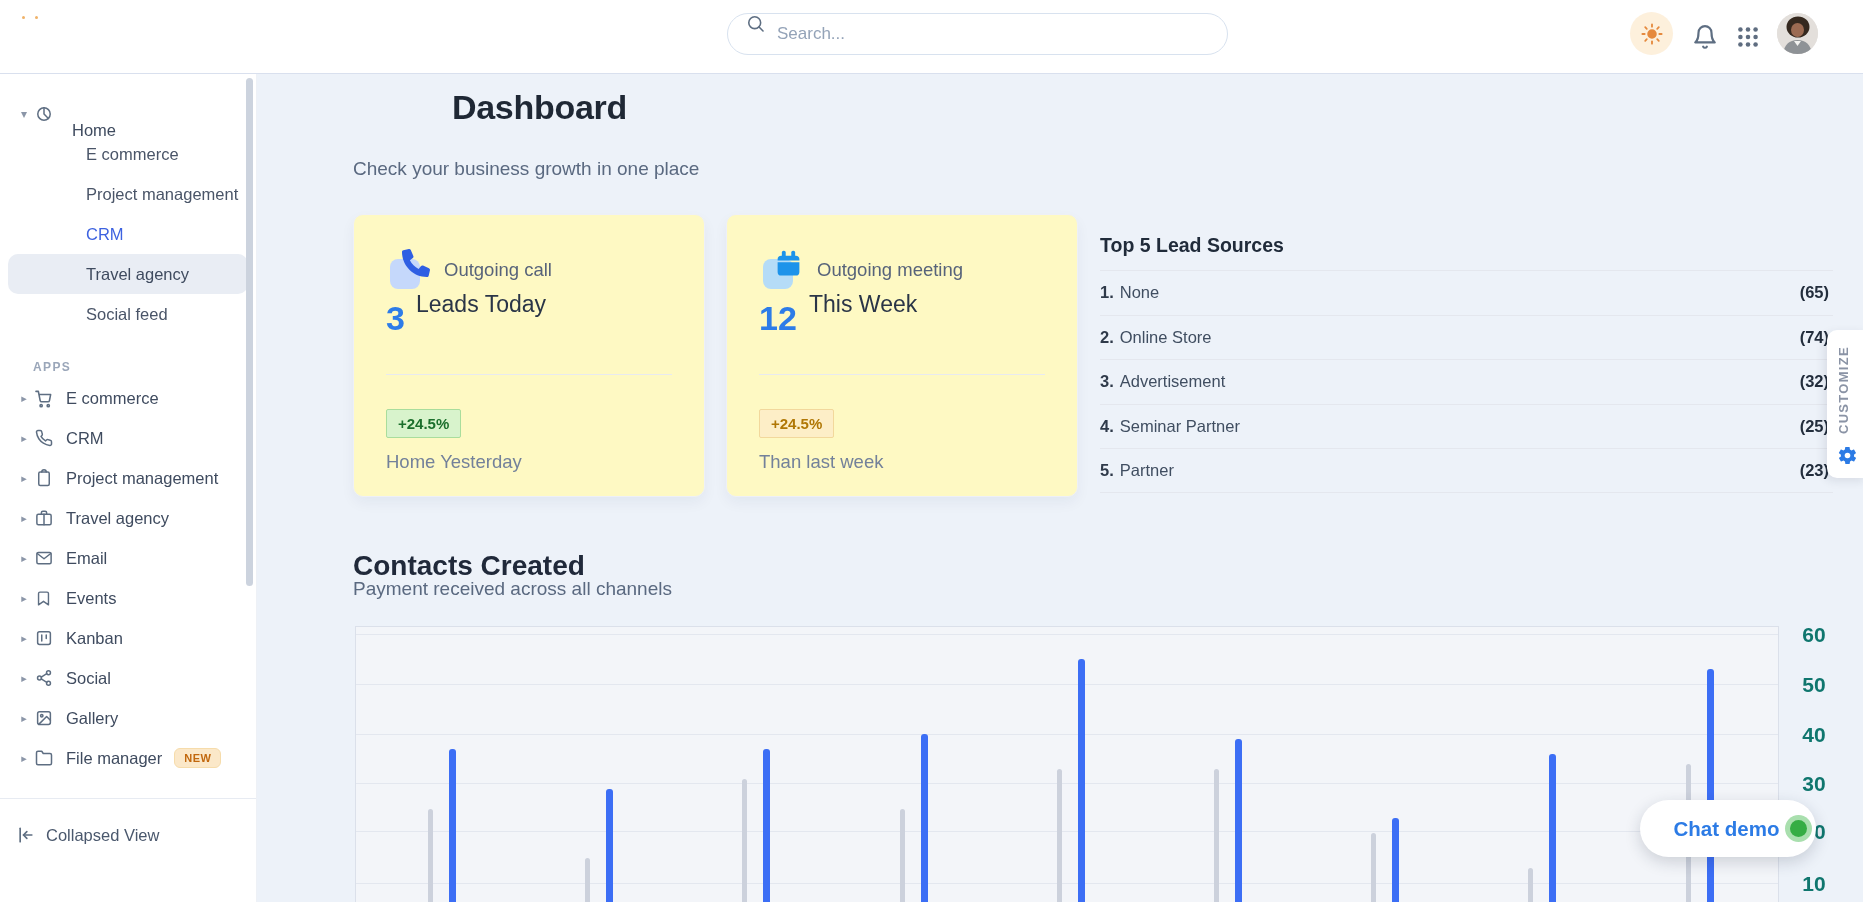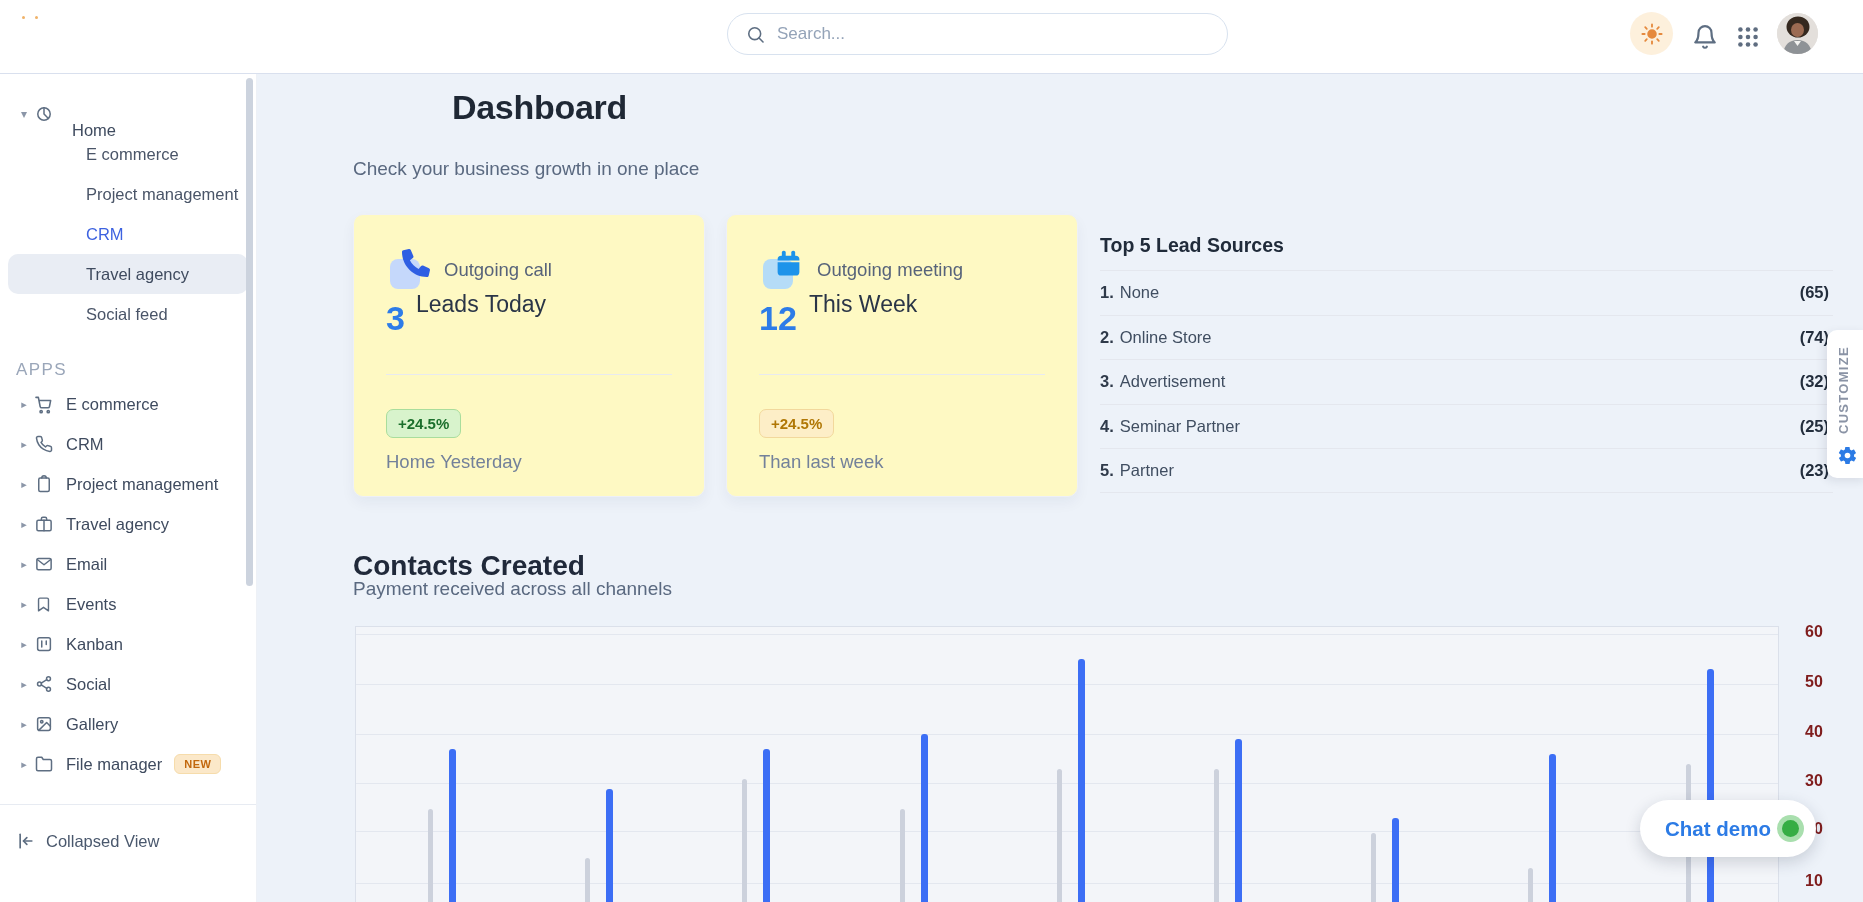--- a/index.html
+++ b/index.html
@@ -5,21 +5,21 @@
   * { margin:0; padding:0; box-sizing:border-box; }
   html,body { background:#edf2f9; }
   body { font-family:"Liberation Sans", sans-serif; }
   #app { position:relative; width:1863px; height:902px; background:#edf2f9; overflow:hidden; }
 
   
   .navbar { position:absolute; left:0; top:0; width:1863px; height:74px; background:#fff; border-bottom:1px solid #d9e0ee; z-index:4; }
   .logo-dots { position:absolute; left:20px; top:14px; width:24px; height:6px; }
   .logo-dots i { position:absolute; top:2px; width:3px; height:3px; background:#f0b269; border-radius:50%; }
   .logo-dots i:nth-child(1){left:2px;} .logo-dots i:nth-child(2){left:15px;}
-  .search-box { position:absolute; left:727px; top:13px; width:501px; height:42px; background:#fff; border:1px solid #d8e2ef; border-radius:21px; display:flex; align-items:center; padding-left:18px; }
+  .search-box { position:absolute; left:727px; top:13px; width:501px; height:42px; background:#fff; border:1px solid #d8e2ef; border-radius:21px; display:flex; padding-left:18px; }
   .search-box svg { flex:0 0 auto; }
   .search-box input { border:0; outline:0; background:transparent; margin-left:12px; width:420px; font-size:17px; color:#5e6e82; font-family:inherit; }
   .search-box input::placeholder { color:#94a3b8; }
   .sun-btn { position:absolute; left:1630px; top:12px; width:43px; height:43px; border-radius:50%; background:#fdf0dc; display:flex; align-items:center; justify-content:center; cursor:pointer; }
   .bell-btn { position:absolute; left:1690px; top:20px; width:30px; height:34px; display:flex; align-items:center; justify-content:center; }
   .grid-btn { position:absolute; left:1733px; top:22px; width:30px; height:30px; display:flex; align-items:center; justify-content:center; }
   .avatar { position:absolute; left:1777px; top:13px; width:41px; height:41px; border-radius:50%; overflow:hidden; background:#e7e4e1; }
 
   
   .sidebar { position:absolute; left:0; top:74px; width:257px; height:828px; background:#fff; z-index:2; border-right:1px solid #eef1f6; }
@@ -27,21 +27,21 @@
   .side-inner { padding-top:20px; }
   .side-row { position:relative; height:40px; display:flex; align-items:center; font-size:16.5px; color:#3f4b5f; cursor:pointer; }
   .side-row .caret { position:absolute; left:17px; width:14px; font-size:12px; color:#8b96a8; text-align:center; }
   .side-row .nav-ico { position:absolute; left:35px; width:18px; height:18px; display:flex; align-items:center; justify-content:center; }
   .side-row .lbl { position:absolute; left:72px; white-space:nowrap;margin-top:32px; }
   .sub-row { position:relative; height:40px; display:flex; align-items:center; font-size:16.5px; color:#4a5568; cursor:pointer; }
   .sub-row .lbl { position:absolute; left:86px; white-space:nowrap; }
   .sub-row.link-active { color:#3d62e0; }
   .sub-row.highlight { background:#e9edf4; border-radius:10px; margin:0 8px; }
   .sub-row.highlight .lbl { left:78px; color:#3f4b5f; }
-  .apps-header { margin:26px 0 4px 16px; font-size:17px; font-weight:normal; letter-spacing:1.4px; color:#9aa6b9; }
+  .apps-header { margin:26px 0 4px 33px; font-size:12px; font-weight:bold; letter-spacing:1.4px; color:#9aa6b9; }
   .app-row { position:relative; height:40px; display:flex; align-items:center; font-size:16.5px; color:#3f4b5f; cursor:pointer; }
   .app-row .caret { position:absolute; left:18px; width:12px; font-size:11px; color:#8b96a8; text-align:center; }
   .app-row .nav-ico { position:absolute; left:34px; width:19px; height:19px; display:flex; align-items:center; justify-content:center; }
   .app-row .lbl { position:absolute; left:66px; white-space:nowrap; display:flex; align-items:center; }
   .badge-new { display:inline-block; margin-left:12px; padding:3px 9px; background:#fbe8c9; border:1px solid #f6dcab; color:#c2680e; border-radius:6px; font-size:11px; font-weight:bold; letter-spacing:.5px; }
   .side-divider { border-top:1px solid #e7ebf2; margin-top:20px; }
   .collapsed-row { position:relative; height:40px; margin-top:16px; display:flex; align-items:center; font-size:16.5px; color:#4a586d; cursor:pointer; }
   .collapsed-row .nav-ico { position:absolute; left:16px; width:20px; height:20px; display:flex; align-items:center; justify-content:center; }
   .collapsed-row .lbl { position:absolute; left:46px; }
 
@@ -50,48 +50,48 @@
   .page-subtitle { position:absolute; left:353px; top:158px; font-size:19px; color:#5a6980; z-index:1; }
 
   .stat-card { position:absolute; top:214px; width:352px; height:283px; background:#fef9c3; border:1px solid #eef0f6; border-radius:10px; box-shadow:0 6px 14px rgba(24,40,70,.05); z-index:1; }
   .stat-card .card-ico { position:absolute; left:36px; top:34px; width:40px; height:40px; }
   .stat-card .ico-back { position:absolute; left:0; bottom:0; width:30px; height:30px; border-radius:8px; }
   .stat-card .ico-front { position:absolute; right:0; top:0; }
   .stat-card .card-label { position:absolute; left:90px; top:44px; font-size:18.5px; color:#57637a; }
   .stat-card .big-val { position:absolute; left:32px; top:84px; font-size:34px; font-weight:bold; color:#2d7ce8; }
   .stat-card .val-label { position:absolute; top:76px; font-size:23px; font-weight:normal; color:#2a3547; }
   .stat-card .divider { position:absolute; left:32px; right:32px; top:159px; border-top:1px solid #e8eaf0; }
-  .stat-card .pct-badge { position:absolute; left:32px; top:194px; padding:5px 11px; border-radius:7px; font-size:15px; font-weight:bold; }
+  .stat-card .pct-badge { position:absolute; left:32px; top:194px; padding:5px 11px; border-radius:2px; font-size:15px; font-weight:bold; }
   .pct-green { background:#d8f3cc; border:1px solid #a9dd9c; color:#1c6f2c; }
   .pct-orange { background:#fdeec7; border:1px solid #f2d89c; color:#b07705; }
   .stat-card .footnote { position:absolute; left:32px; top:236px; font-size:18.5px; color:#73819a; }
 
   .lead-box { position:absolute; left:1100px; top:206px; width:733px; z-index:1; }
   .lead-title { font-size:19.5px; font-weight:bold; color:#202b3a;margin-top:28px; }
   .lead-rows { position:absolute; left:0; top:64px; width:733px; }
   .lead-row { height:44.5px; border-top:1px solid #e4e7ee; display:flex; align-items:center; justify-content:space-between; font-size:16.5px; }
   .lead-row:last-child { border-bottom:1px solid #e4e7ee; }
   .lead-row .rank { font-weight:bold; color:#2f3a4a; }
   .lead-row .name { color:#404e61; margin-left:6px; }
   .lead-row .left-part { display:flex; }
   .lead-row .count { font-weight:bold; color:#232e3d; padding-right:4px; }
 
   .chart-title { position:absolute; left:353px; top:534px; font-size:28px; font-weight:bold; color:#20293a; z-index:1;margin-top:16px; }
   .chart-subtitle { position:absolute; left:353px; top:578px; font-size:19px; color:#5a6980; z-index:1; }
   .chart-plot { position:absolute; left:355px; top:626px; width:1424px; height:276px; background:#f3f5f9; border:1px solid #dbe0ea; border-bottom:none; overflow:hidden; z-index:1; }
   .gridline { position:absolute; left:0; width:100%; height:1px; background:#e3e7ef; }
   .bar { position:absolute; border-radius:3px 3px 0 0; }
-  .ytick { position:absolute; left:1791px; width:46px; height:20px; text-align:center; font-size:16px; font-weight:600; color:#7f1d1d; z-index:1; }
+  .ytick { position:absolute; left:1791px; width:46px; height:20px; text-align:center; font-size:21px; font-weight:600; color:#0f766e; z-index:1; }
 
   
   .customize-tab { position:absolute; left:1827px; top:330px; width:40px; height:148px; background:#fff; border-radius:10px 0 0 10px; box-shadow:-3px 3px 10px rgba(30,40,60,.10); z-index:6; cursor:pointer; }
   .customize-tab .vlabel { position:absolute; left:9px; top:16px; writing-mode:vertical-rl; transform:rotate(180deg); font-size:13px; font-weight:bold; letter-spacing:1.3px; color:#8a93a5; }
   .customize-tab .gear { position:absolute; left:10px; top:115px; }
 
-  .chat-pill { position:absolute; left:1640px; top:800px; width:176px; height:57px; background:#fff; border-radius:29px; box-shadow:0 5px 16px rgba(30,40,60,.18); display:flex; align-items:center; padding-left:25px; z-index:5; cursor:pointer; }
+  .chat-pill { position:absolute; left:1640px; top:800px; width:176px; height:57px; background:#fff; border-radius:29px; box-shadow:0 5px 16px rgba(30,40,60,.18); display:flex; align-items:center; padding-left:25px; z-index:5; cursor:pointer;justify-content:center; }
   .chat-pill .chat-label { font-size:20.5px; font-weight:bold; color:#2c7be5; }
   .chat-pill .chat-dot { width:17px; height:17px; border-radius:50%; background:#35ad44; margin-left:11px; box-shadow:0 0 0 5px #a9dfae; }
 
   .status-bar { position:absolute; left:0; top:878px; width:614px; height:24px; background:#ececec; border-top:1px solid #c9c9c9; border-right:1px solid #c9c9c9; border-top-right-radius:4px; z-index:7; display:flex; align-items:center; padding-left:5px; font-size:14.5px; color:#2e2e2e; white-space:nowrap; overflow:hidden; }
 
   svg.stroke-ico { stroke:#5e6e82; fill:none; stroke-width:2; stroke-linecap:round; stroke-linejoin:round; }
 </style>
 </head>
 <body>
 

